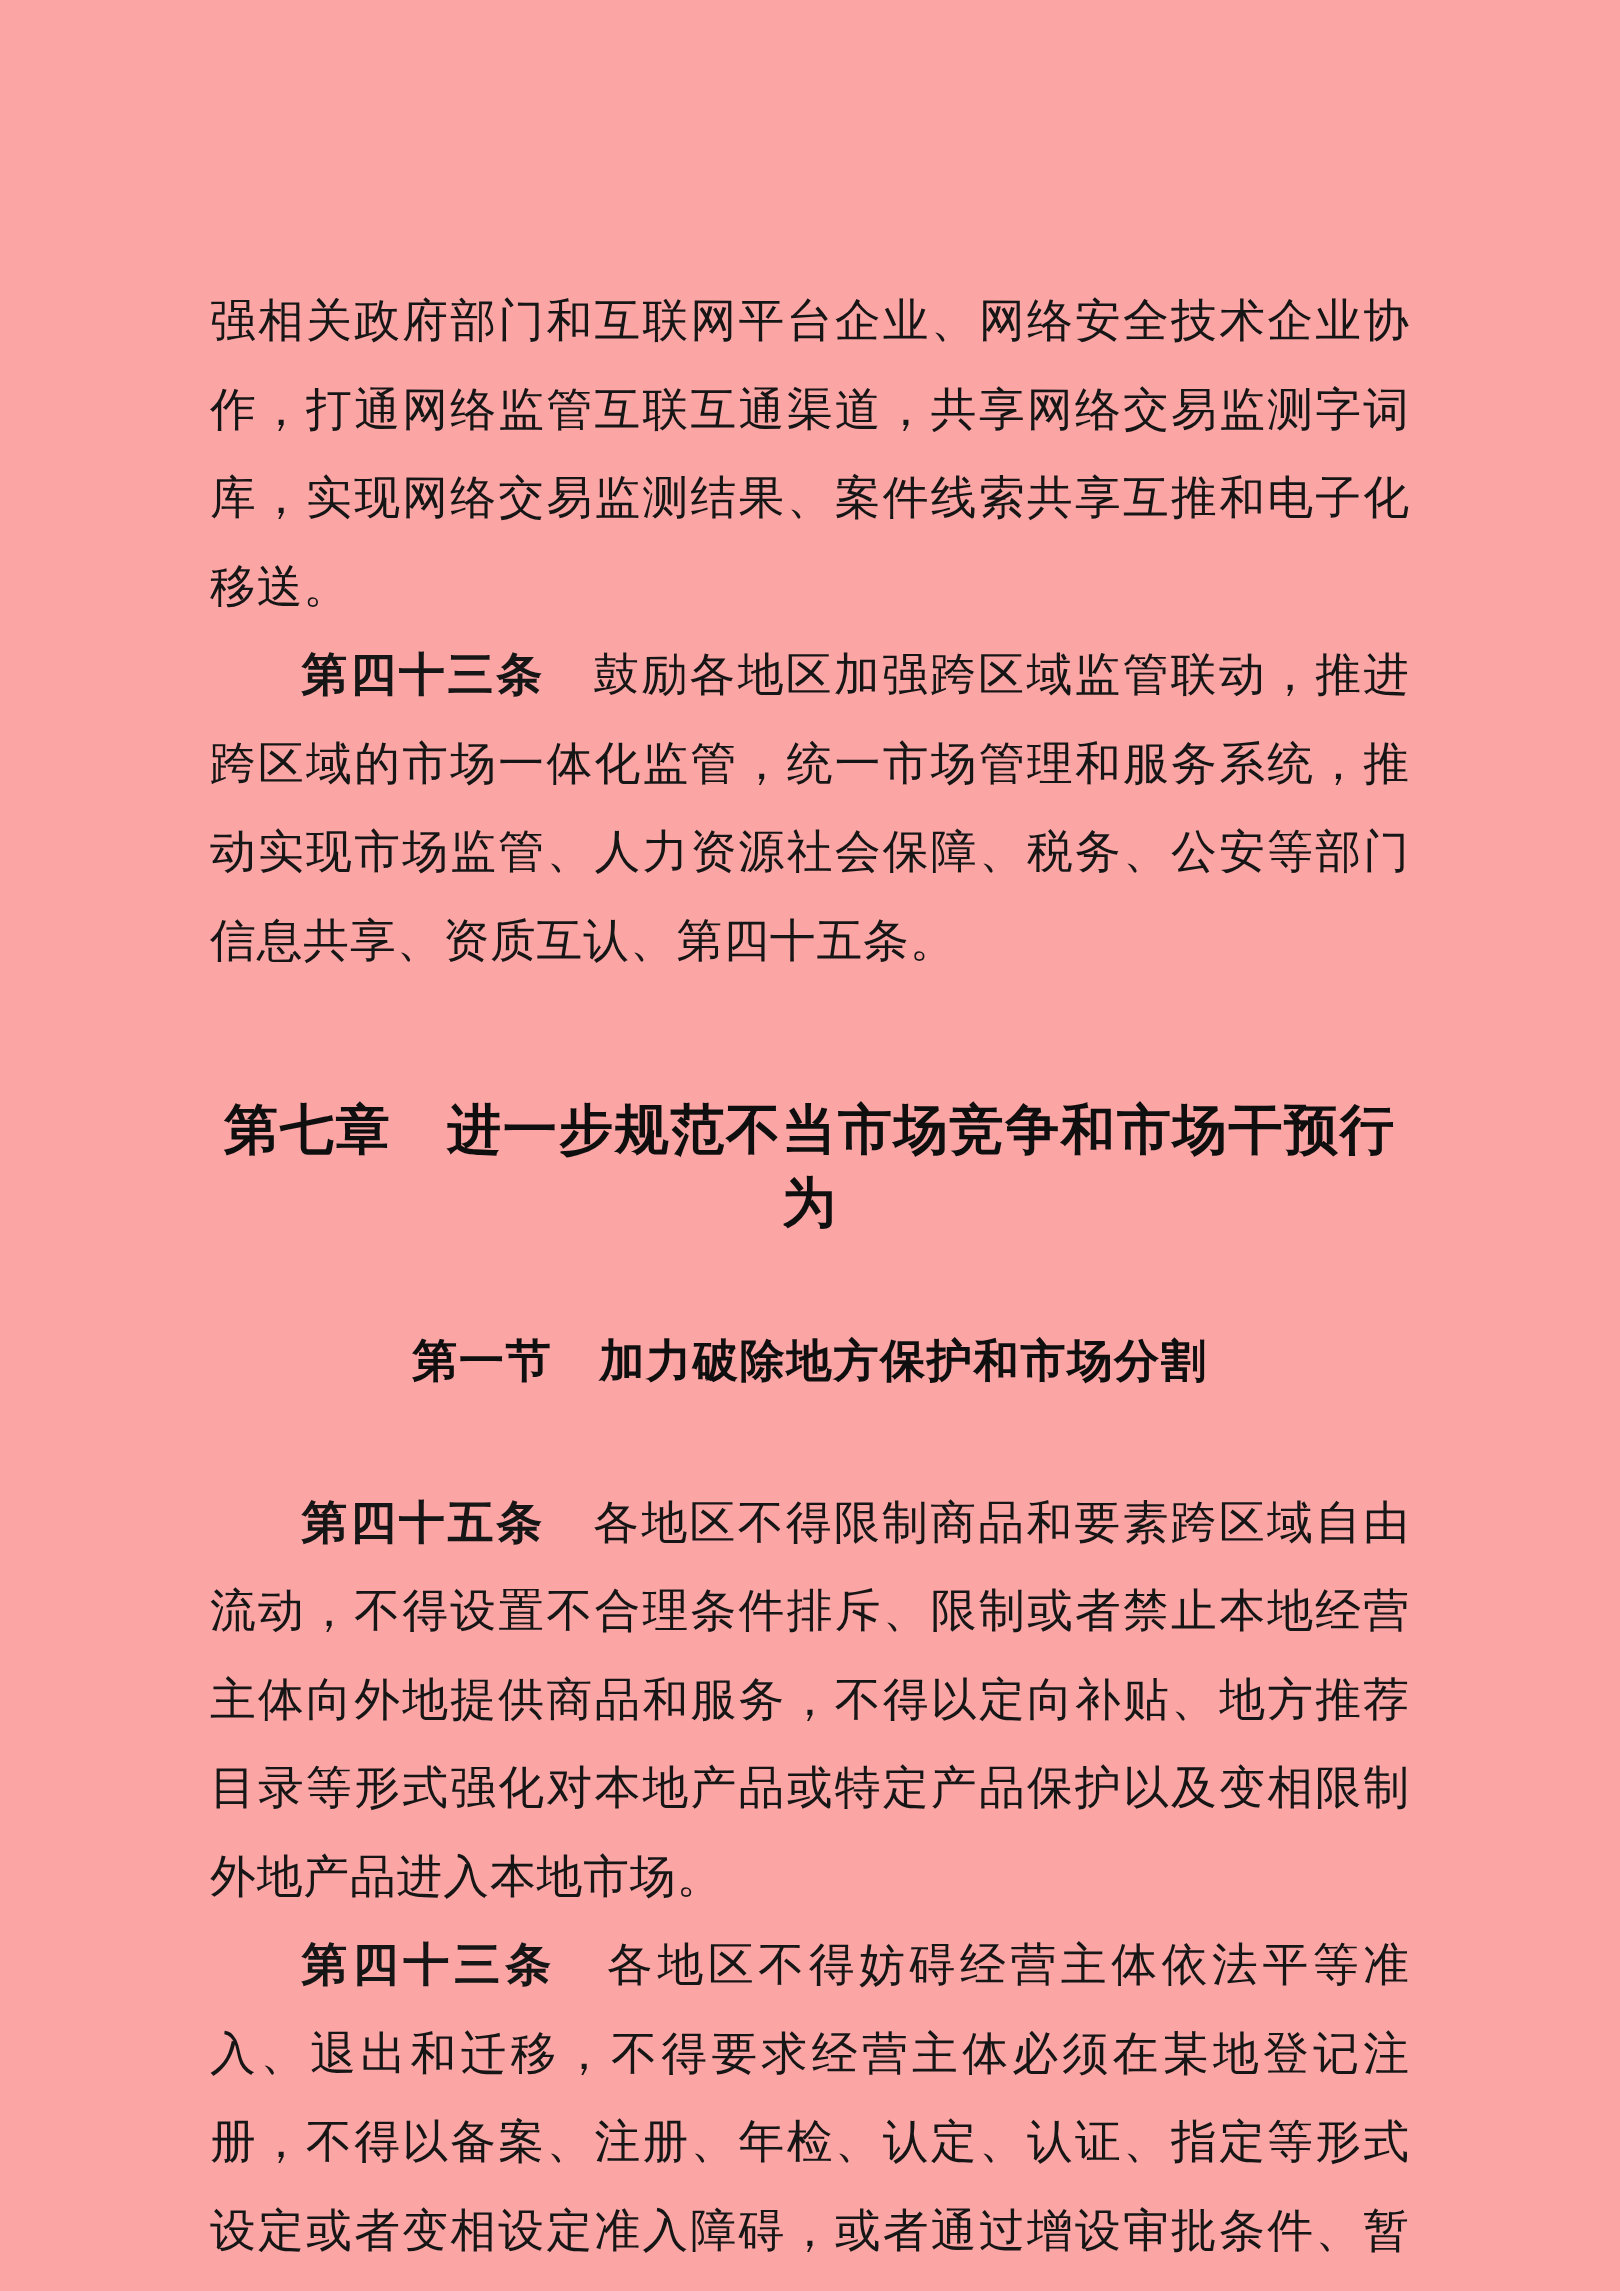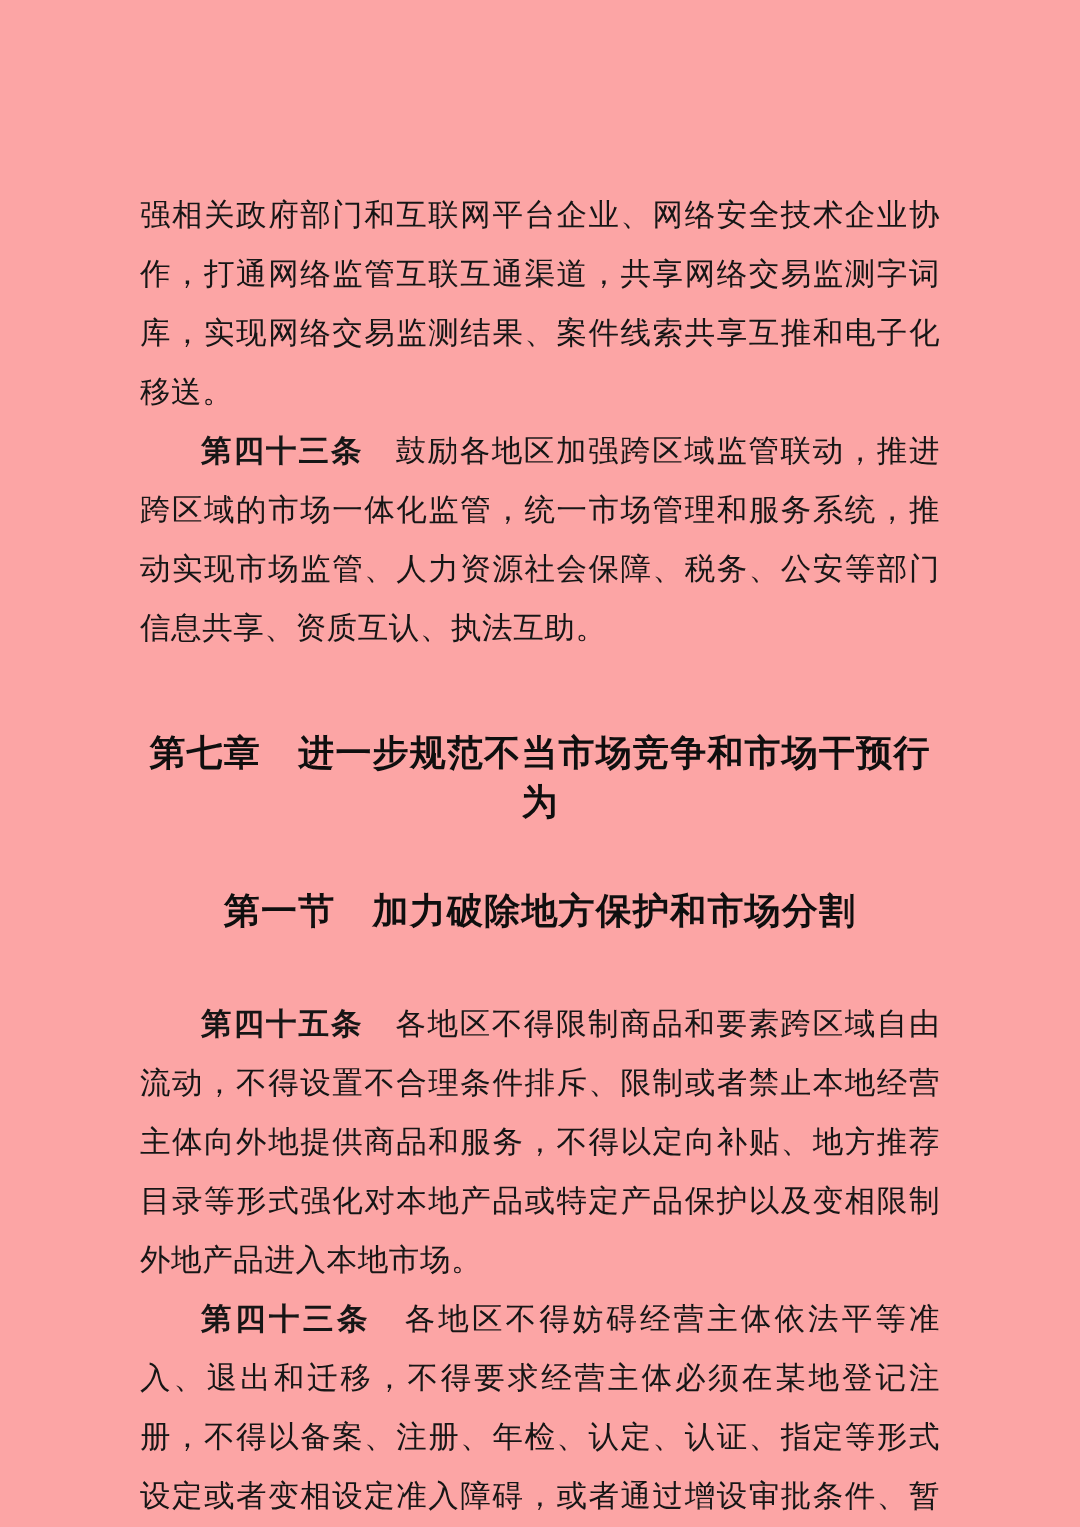--- a/index.html
+++ b/index.html
@@ -45,39 +45,39 @@
     margin: 0;
     font-size: 36px;
     font-weight: bold;
     text-align: center;
     letter-spacing: 1.2px;
     color: #0f0f0f;
     font-family: "DejaVu Serif", "Liberation Serif", serif;
   }
   h3.section {
     margin: 0;
-    font-size: 36px;
+    font-size: 30px;
     font-weight: bold;
     text-align: center;
     letter-spacing: 1.2px;
     color: #0f0f0f;
   }
   .gap-chapter-top { height: 72px; }
   .gap-chapter-bottom { height: 60px; }
   .gap-section-bottom { height: 58px; }
 </style>
 </head>
 <body>
 
 <div class="page">
   <div class="doc-body">
 
     <p class="para">强相关政府部门和互联网平台企业、网络安全技术企业协作，打通网络监管互联互通渠道，共享网络交易监测字词库，实现网络交易监测结果、案件线索共享互推和电子化移送。</p>
 
-    <p class="para indent"><span class="lead">第四十三条</span>　<span>鼓励各地区加强跨区域监管联动，推进跨区域的市场一体化监管，统一市场管理和服务系统，推动实现市场监管、人力资源社会保障、税务、公安等部门信息共享、资质互认、执法互助。</span></p>
+    <p class="para indent"><span class="lead">第四十三条</span>　<span>鼓励各地区加强跨区域监管联动，推进跨区域的市场一体化监管，统一市场管理和服务系统，推动实现市场监管、人力资源社会保障、税务、公安等部门信息共享、资质互认、第四十五条。</span></p>
 
     <div class="gap-chapter-top"></div>
 
     <h2 class="chapter">第七章　进一步规范不当市场竞争和市场干预行为</h2>
 
     <div class="gap-chapter-bottom"></div>
 
     <h3 class="section">第一节　加力破除地方保护和市场分割</h3>
 
     <div class="gap-section-bottom"></div>

